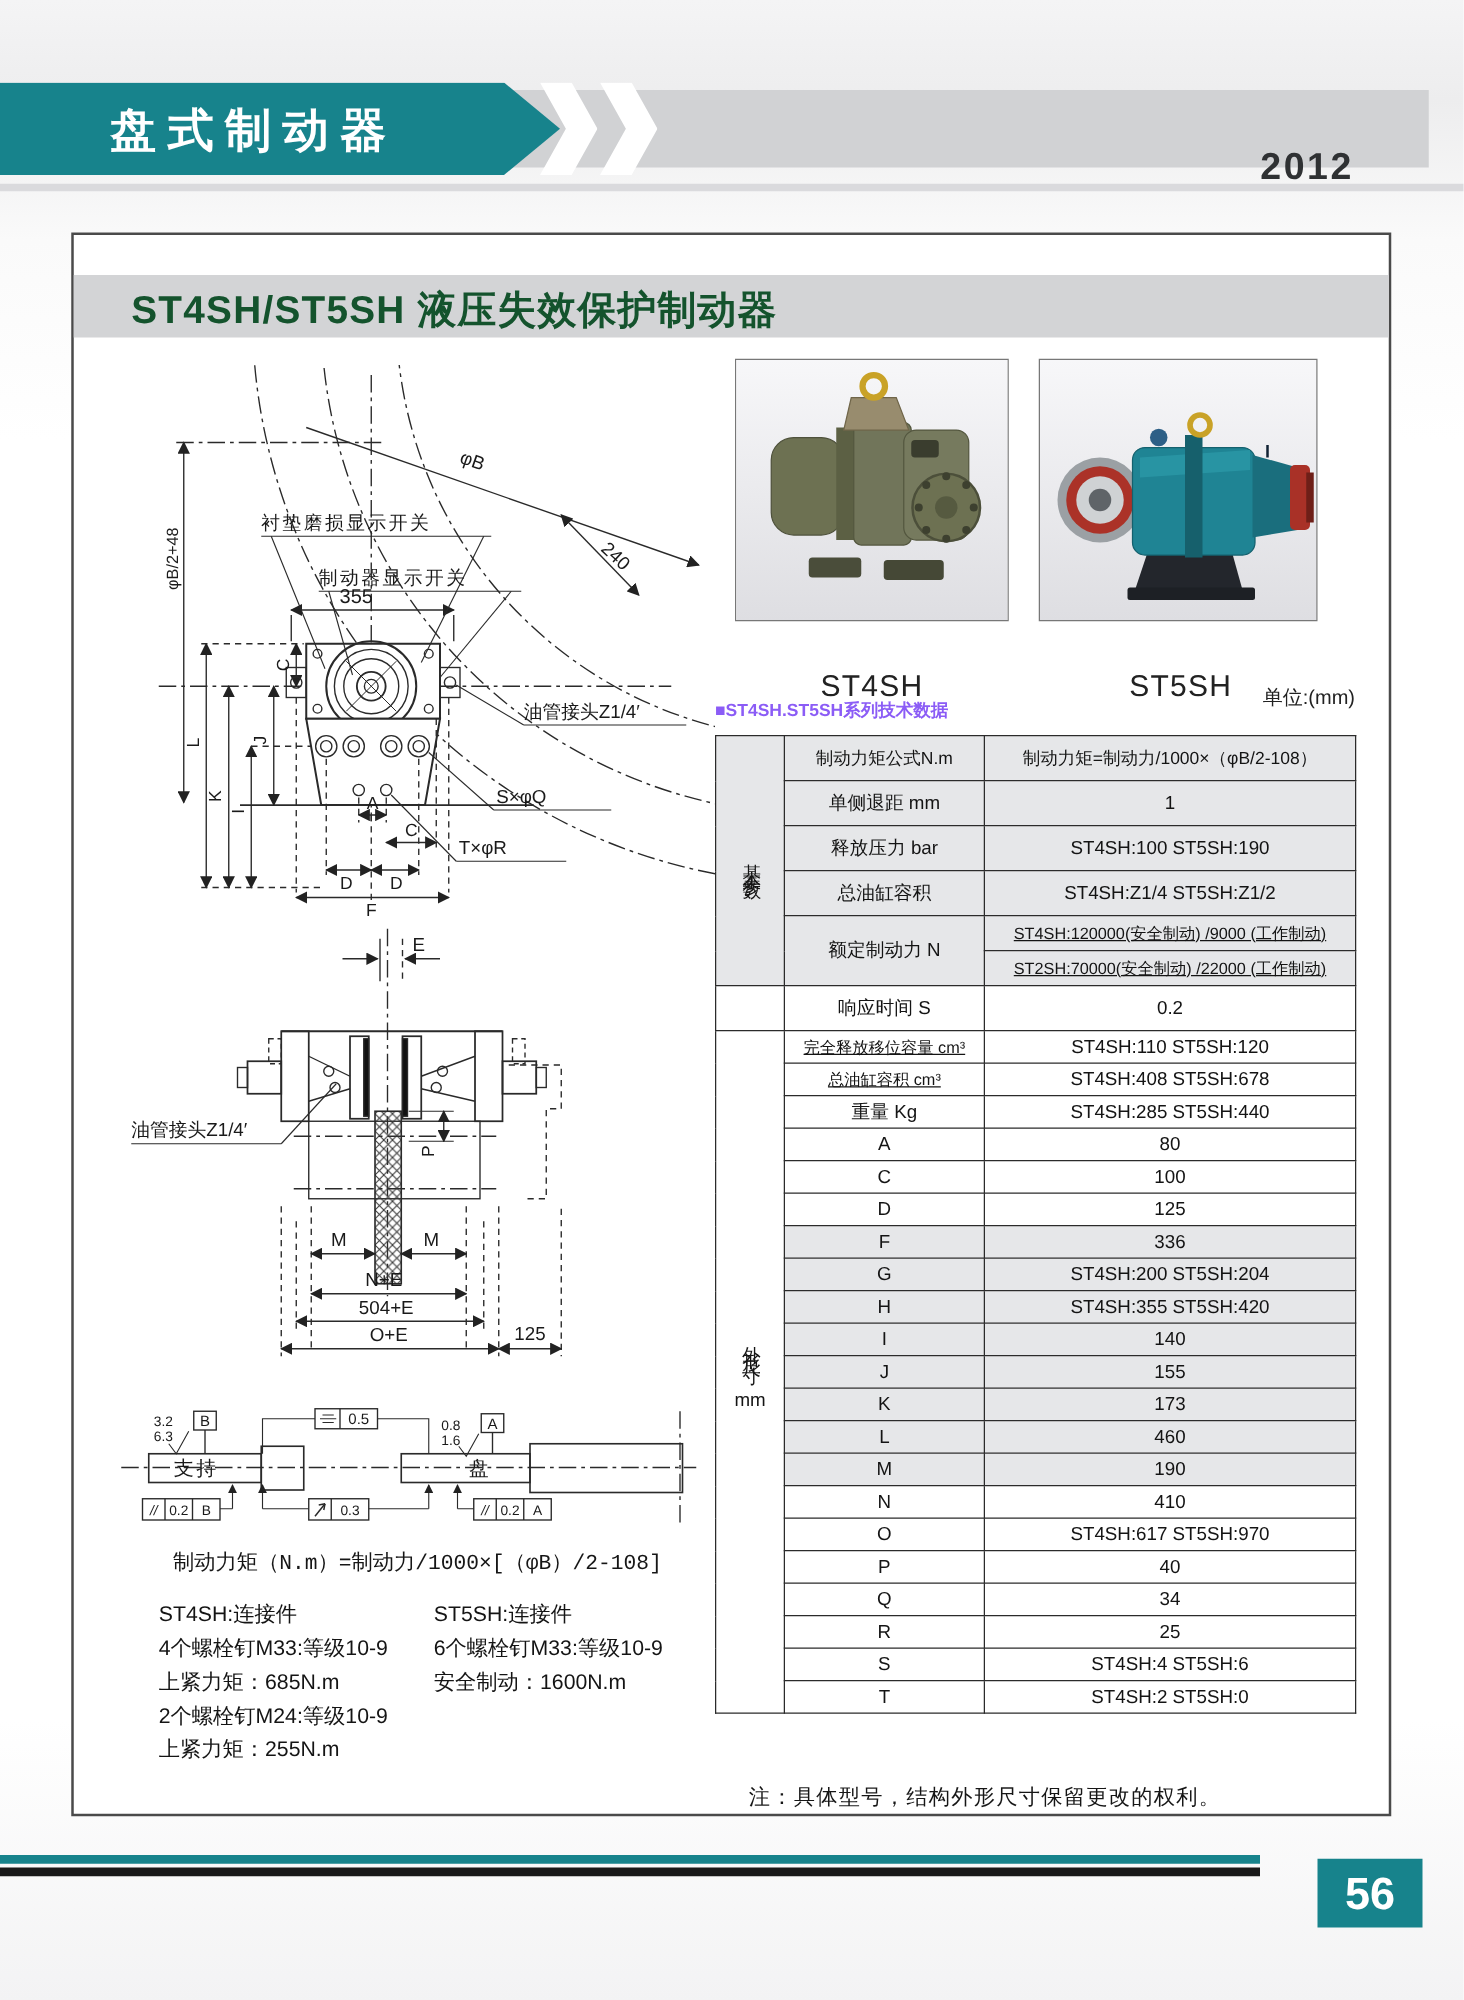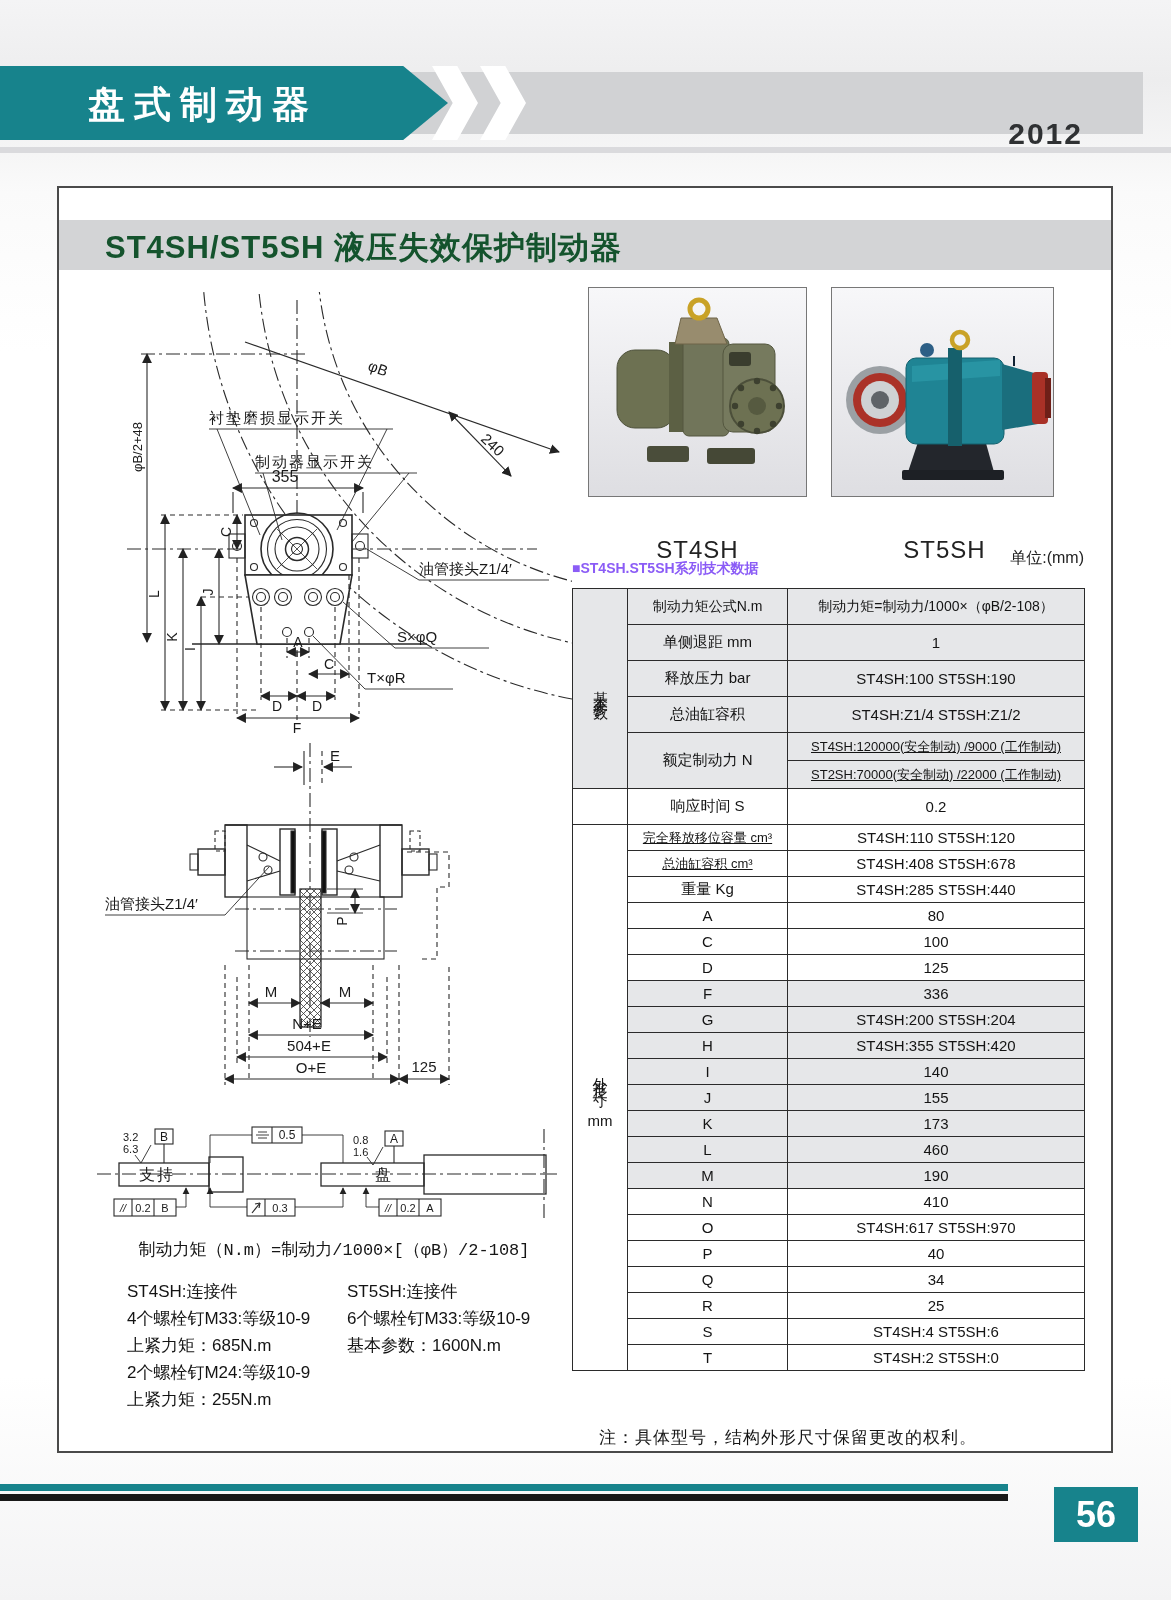--- a/index.html
+++ b/index.html
@@ -330,21 +330,21 @@
     <div class="conn conn-left">
       <div>ST4SH:连接件</div>
       <div>4个螺栓钉M33:等级10-9</div>
       <div>上紧力矩：685N.m</div>
       <div>2个螺栓钉M24:等级10-9</div>
       <div>上紧力矩：255N.m</div>
     </div>
     <div class="conn conn-right">
       <div>ST5SH:连接件</div>
       <div>6个螺栓钉M33:等级10-9</div>
-      <div>基本参数：1600N.m</div>
+      <div>安全制动：1600N.m</div>
     </div>
 
     <div class="photo" style="left:529px;top:99px;">
       <svg width="217" height="208" viewBox="0 0 217 208" style="left:0;top:0;">
         <defs>
           <linearGradient id="pbg1" x1="0" y1="0" x2="0" y2="1">
             <stop offset="0" stop-color="#f7f7f9"></stop>
               <stop offset="1" stop-color="#dedee2"></stop>
           </linearGradient>
         </defs>

